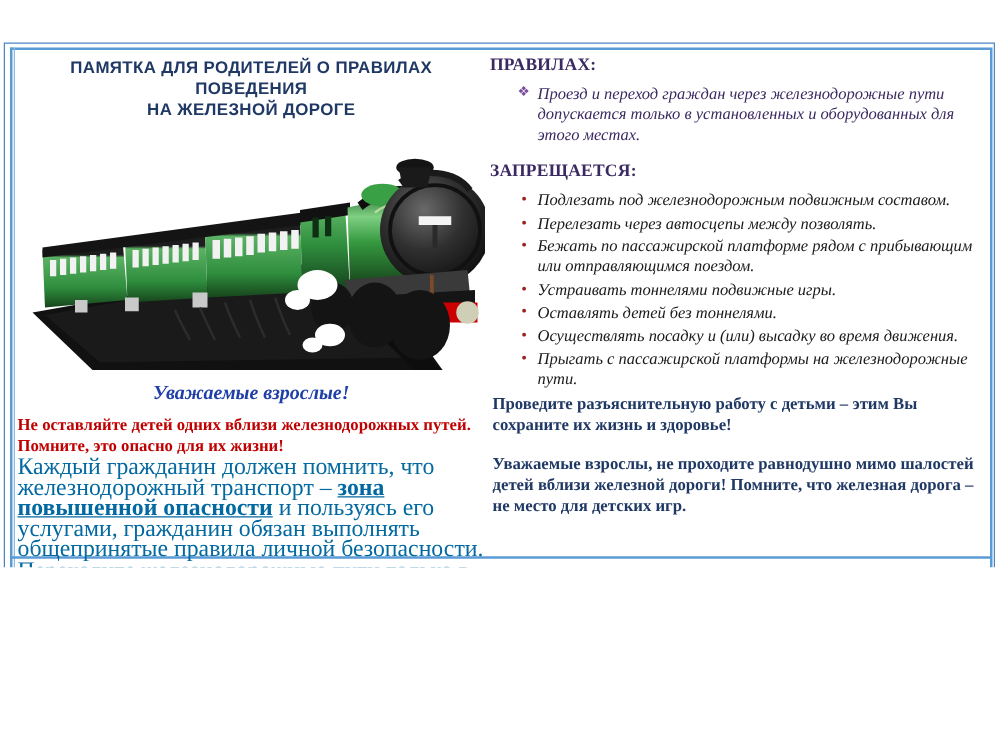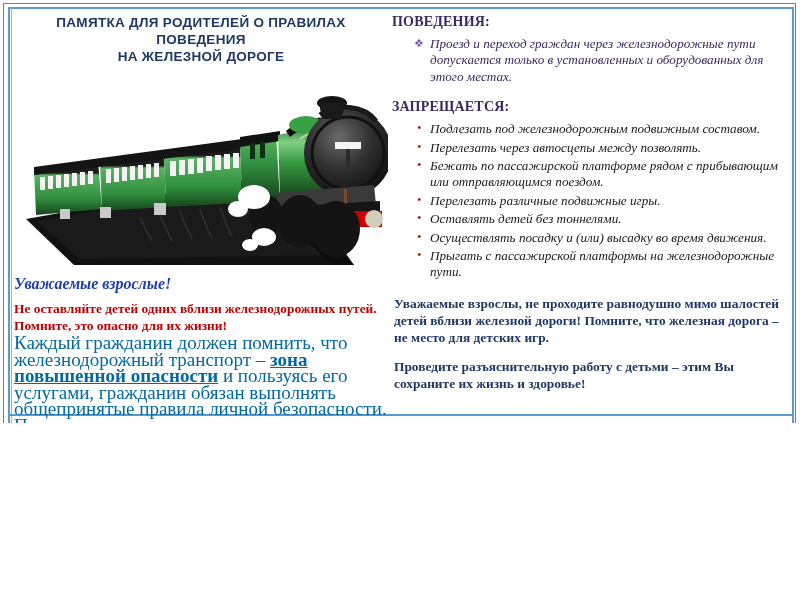--- a/index.html
+++ b/index.html
@@ -7,20 +7,21 @@
     padding: 0;
     background: #ffffff;
   }
   #page {
     position: relative;
     width: 800px;
     height: 423px;
     background: #ffffff;
     overflow: hidden;
     font-family: "Liberation Serif", serif;
+    margin-top: 31px;
   }
   
   .border-outer {
     position: absolute;
     left: 3px; top: 3px;
     width: 793px; height: 582px;
     border: 1px solid #4a87c4;
     box-sizing: border-box;
     pointer-events: none;
   }
@@ -86,20 +87,21 @@
   .train-wrap {
     position: relative;
     width: 374px;
     height: 200px;
     margin-top: 4px;
   }
   .train-wrap svg { display: block; }
 
   
   .lead-blue {
+    text-align: center;
     color: #1f3fa8;
     font-weight: bold;
     font-style: italic;
     font-size: 16px;
     margin: 6px 0 8px 0;
     font-family: "Liberation Serif", serif;
   }
   .warn-red {
     color: #c00000;
     font-weight: bold;
@@ -328,36 +330,36 @@
     <div class="lead-blue">Уважаемые взрослые!</div>
 
     <p class="warn-red">Не оставляйте детей одних вблизи железнодорожных путей.  Помните, это опасно для их жизни!</p>
 
     <p class="body-navy"><span>Каждый гражданин должен помнить, что железнодорожный транспорт – </span><span class="hl">зона повышенной опасности</span><span> и пользуясь его услугами, гражданин обязан выполнять общепринятые правила личной безопасности.  Переходите железнодорожные пути только в установленных местах, пользуясь пешеходными мостами, тоннелями, настилами, убедившись в отсутствии движущегося поезда или маневрового локомотива.</span></p>
 
   </div>
 
   <div class="col-right">
 
-    <div class="section-head head-remember">ПОВЕДЕНИЯ:</div>
+    <div class="section-head head-remember">ПРАВИЛАХ:</div>
 
     <ul class="bullets diamond">
       <li>Проезд и переход граждан через железнодорожные пути допускается только в установленных  и оборудованных для этого местах.</li>
     </ul>
 
     <div class="section-head head-forbidden">ЗАПРЕЩАЕТСЯ:</div>
 
     <ul class="bullets round">
       <li>Подлезать под железнодорожным подвижным составом.</li>
       <li>Перелезать через автосцепы  между позволять.</li>
       <li>Бежать по пассажирской платформе рядом с прибывающим или отправляющимся поездом.</li>
-      <li>Перелезать различные подвижные игры.</li>
+      <li>Устраивать тоннелями подвижные игры.</li>
       <li>Оставлять детей без тоннелями.</li>
       <li>Осуществлять посадку и (или) высадку во время движения.</li>
       <li>Прыгать с пассажирской платформы на железнодорожные пути.</li>
     </ul>
 
+    <p class="closing-blue">Проведите разъяснительную работу с детьми – этим Вы сохраните их жизнь и здоровье!</p>
+
     <p class="closing-blue closing-first">Уважаемые взрослы, не проходите равнодушно мимо шалостей детей вблизи железной дороги!  Помните, что железная дорога – не место для детских игр.</p>
-
-    <p class="closing-blue">Проведите разъяснительную работу с детьми – этим Вы сохраните их жизнь и здоровье!</p>
   </div>
 
 </div>
 
 </body></html>

